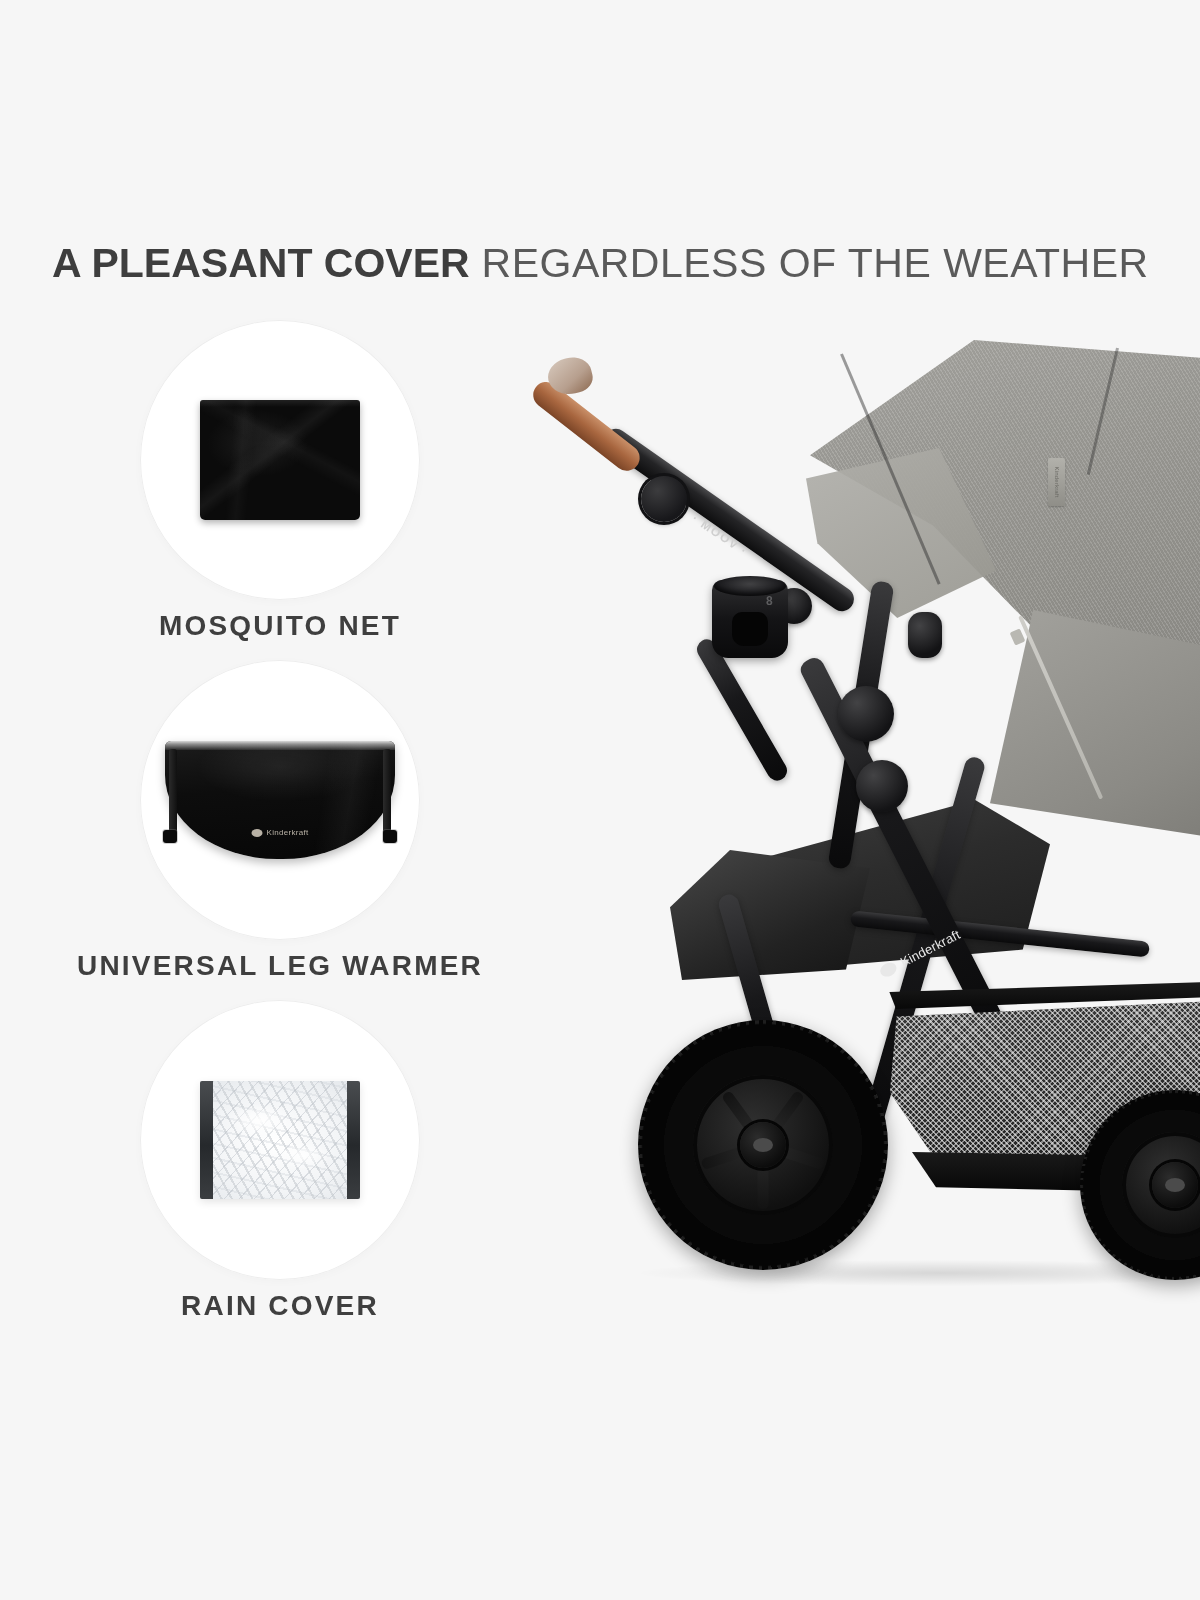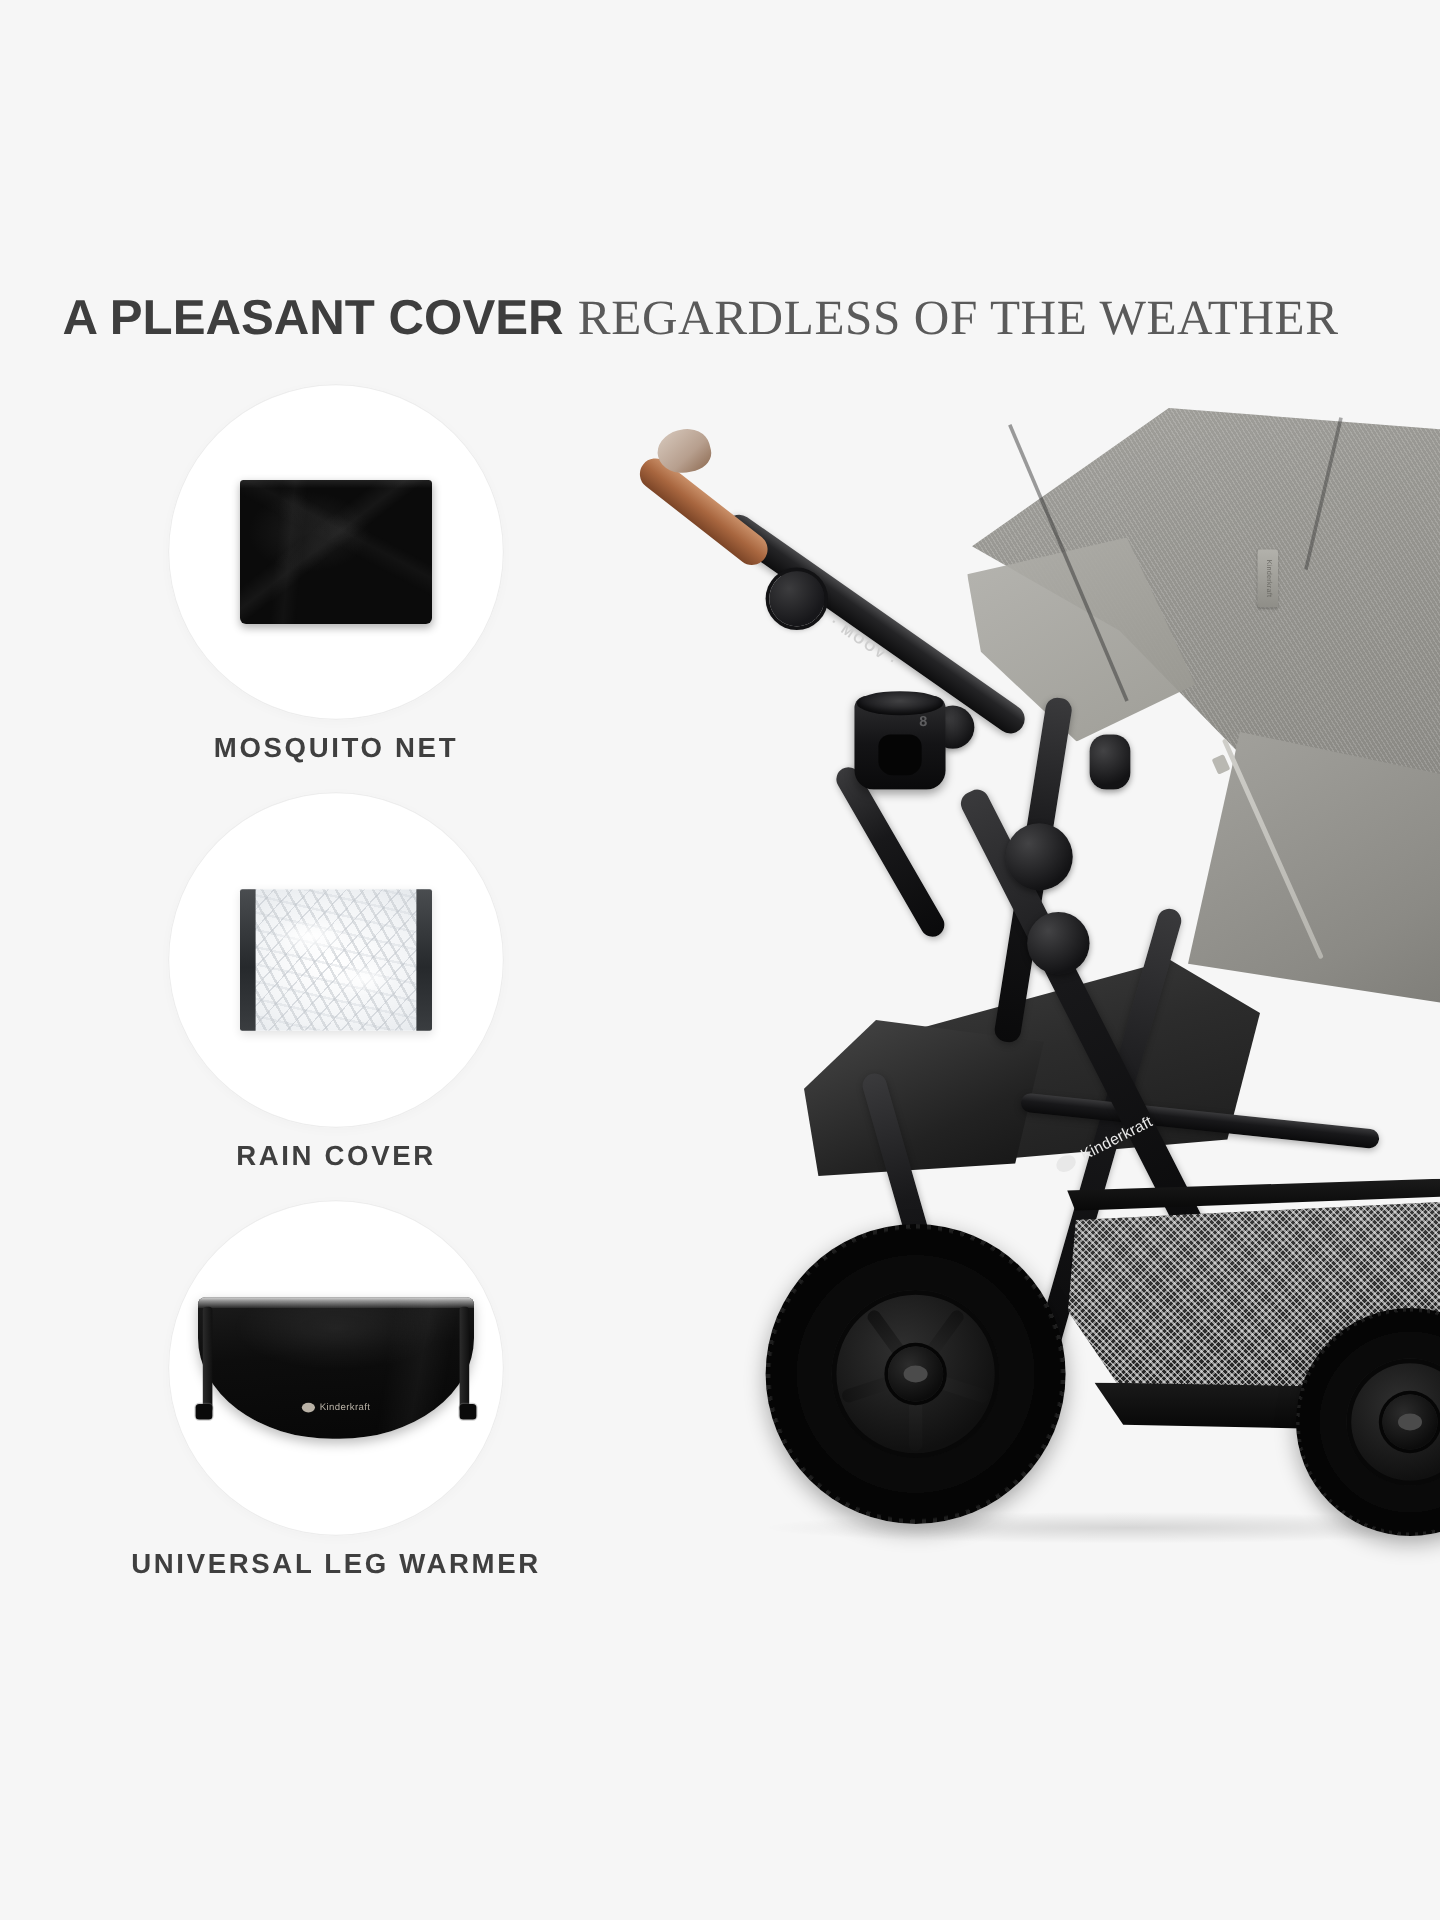--- a/index.html
+++ b/index.html
@@ -14,41 +14,41 @@
   
   .heading {
     position:absolute;
     left:52px; top:240px;
     font-size:41px;
     letter-spacing:0.5px;
     white-space:nowrap;
     color:#4a4a4a;
   }
   .heading .strong { font-weight:bold; color:#3e3e3e; letter-spacing:0px;}
-  .heading .light  { font-weight:400; color:#5a5a5a; letter-spacing:0.5px;font-family:Liberation Serif, serif;}
+  .heading .light  { font-weight:400; color:#5a5a5a; letter-spacing:0.5px;}
 
   
   .accessories { position:absolute; left:0; top:320px; width:560px; }
   .acc-item { position:relative; height:340px; }
 
   .acc-circle {
     position:absolute;
     left:140px;
     width:280px; height:280px;
     border-radius:50%;
     background:#ffffff;
     box-shadow:0 0 0 1px #ededed inset, 0 2px 10px rgba(0,0,0,0.025);
     display:flex; align-items:center; justify-content:center;
     overflow:hidden;
   }
   .acc-label {
     position:absolute;
     top:290px; left:0; width:560px;
     text-align:center;
-    font-size:23px;
+    font-size:28px;
     font-weight:bold;
     letter-spacing:2.2px;
     color:#3f3f3f;
   }
 
   
   .net {
     width:160px; height:120px;
     background:
       radial-gradient(ellipse 70px 46px at 36% 36%, #1d1d1d 0%, #0b0b0b 72%),
@@ -384,47 +384,47 @@
   <span class="light">REGARDLESS OF THE WEATHER</span>
 </div>
 
 <div class="accessories">
 
   <div class="acc-item">
     <div class="acc-circle">
       <div class="net"></div>
     </div>
     <div class="acc-label">MOSQUITO NET</div>
-  </div>
-
-  <div class="acc-item">
-    <div class="acc-circle">
-      <div class="rain">
-        <div class="rain-sheen"></div>
-      </div>
-    </div>
-    <div class="acc-label">RAIN COVER</div>
   </div>
 
   <div class="acc-item">
     <div class="acc-circle">
       <div class="warmer">
         <div class="warmer-strapL"></div>
         <div class="warmer-strapR"></div>
         <div class="warmer-tipL"></div>
         <div class="warmer-tipR"></div>
         <div class="warmer-logo">
           <span class="kk-mark"></span>
           <span>Kinderkraft</span>
         </div>
       </div>
     </div>
     <div class="acc-label">UNIVERSAL LEG WARMER</div>
   </div>
 
+  <div class="acc-item">
+    <div class="acc-circle">
+      <div class="rain">
+        <div class="rain-sheen"></div>
+      </div>
+    </div>
+    <div class="acc-label">RAIN COVER</div>
+  </div>
+
 </div>
 
 <div class="stroller">
 
   <div class="ground-shadow"></div>
 
   <div class="canopy"></div>
   <div class="canopy-texture"></div>
   <div class="canopy-visor"></div>
   <div class="canopy-seam1"></div>

